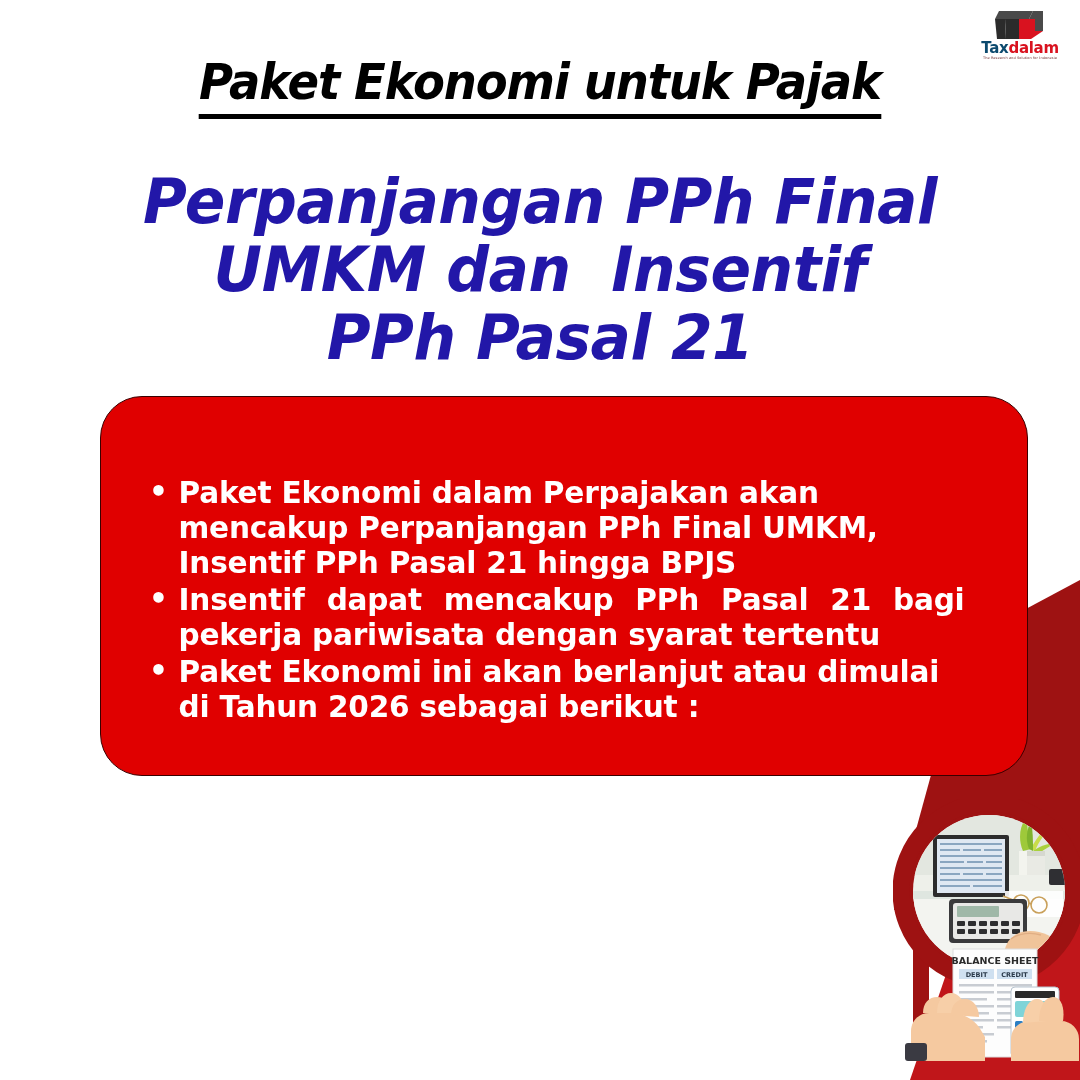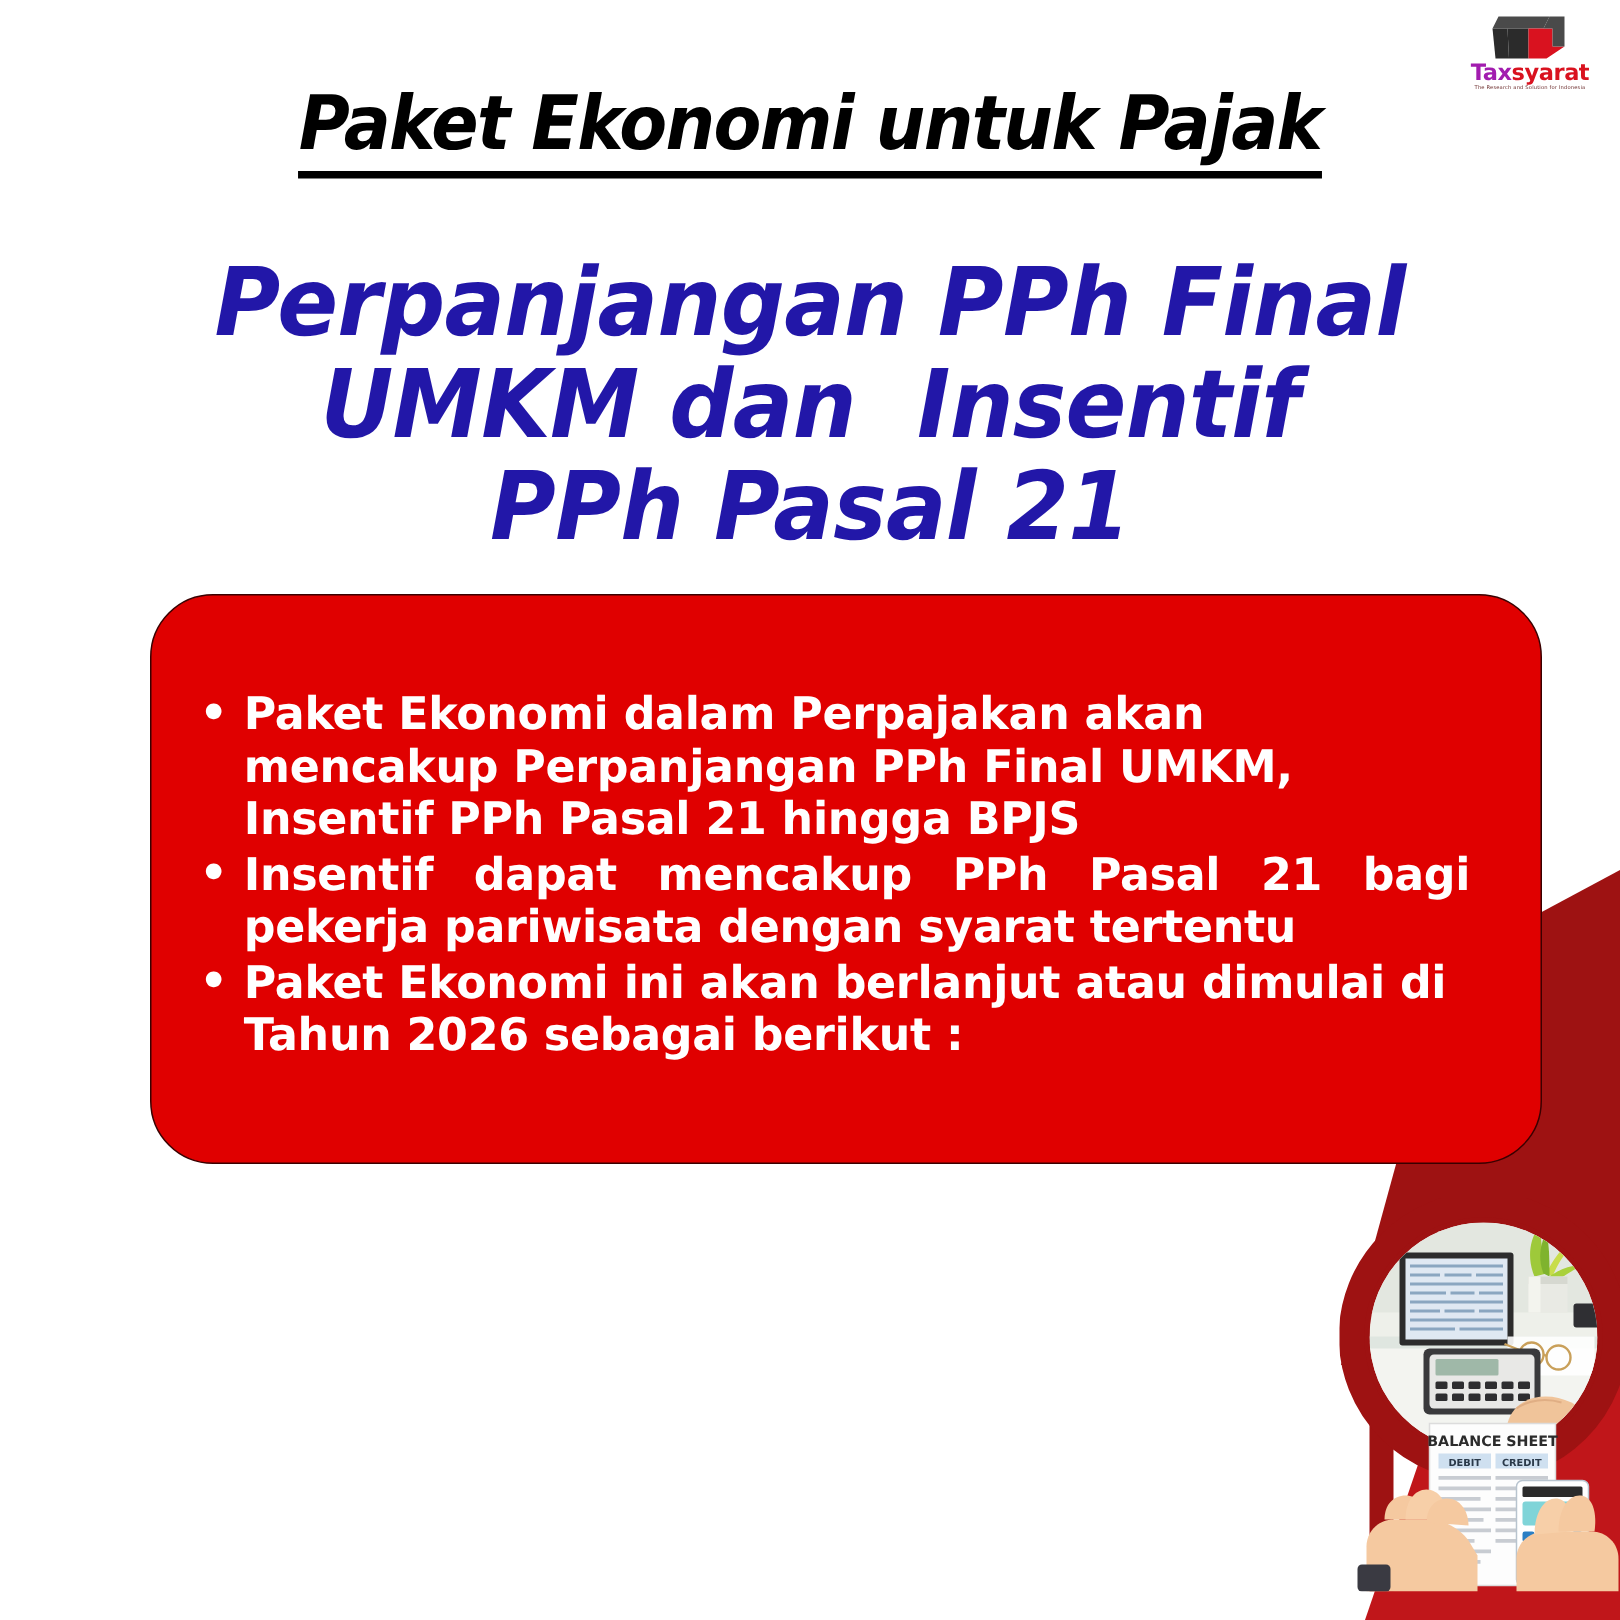--- a/index.html
+++ b/index.html
@@ -38,21 +38,21 @@
   .logo-mark svg { display: block; }
   .logo-word {
     text-align: center;
     font-family: "DejaVu Sans", sans-serif;
     font-weight: bold;
     font-size: 15px;
     line-height: 15px;
     letter-spacing: -0.3px;
     white-space: nowrap;
   }
-  .logo-word .tax { color: #a21caf; }
+  .logo-word .tax { color: #0c4a6e; }
   .logo-word .nesia { color: #d9121f; }
   .logo-tag {
     text-align: center;
     font-family: "DejaVu Sans", sans-serif;
     font-size: 3.4px;
     line-height: 5px;
     color: #6b2b2b;
     letter-spacing: 0.1px;
     white-space: nowrap;
     transform: scaleX(1.02);
@@ -104,21 +104,21 @@
     left: 100px;
     top: 396px;
     width: 928px;
     height: 380px;
     background: #e00000;
     border: 1.5px solid #3a0000;
     border-radius: 42px;
     box-sizing: border-box;
   }
   .bullets {
-    margin: 0;
+    margin: 16px;
     padding: 62px 34px 0 30px;
     list-style: none;
   }
   .bullets li {
     position: relative;
     color: #ffffff;
     font-family: "DejaVu Sans", sans-serif;
     font-weight: bold;
     font-size: 30px;
     line-height: 35px;
@@ -177,21 +177,21 @@
     <div class="logo-mark">
       <svg width="70" height="32" viewBox="0 0 70 32" xmlns="http://www.w3.org/2000/svg">
         <polygon points="14,3 48,3 44,11 10,11" fill="#4a4a4a"></polygon>
         <polygon points="20,11 34,11 34,31 21,31" fill="#2b2b2b"></polygon>
         <polygon points="34,11 50,11 50,23 58,23 46,31 34,31" fill="#d9121f"></polygon>
         <polygon points="48,3 58,3 58,23 50,23 50,11 44,11" fill="#4a4a4a"></polygon>
         <polygon points="10,11 20,11 21,31 12,31" fill="#2b2b2b"></polygon>
       </svg>
     </div>
     <div class="logo-word">
-      <span class="tax">Tax</span><span class="nesia">syarat</span>
+      <span class="tax">Tax</span><span class="nesia">dalam</span>
     </div>
     <div class="logo-tag">The Research and Solution for Indonesia</div>
   </div>
 
   <div class="kicker">
     <span>Paket Ekonomi untuk Pajak</span>
   </div>
 
   <div class="headline">
     <span class="ln">Perpanjangan PPh Final</span>

